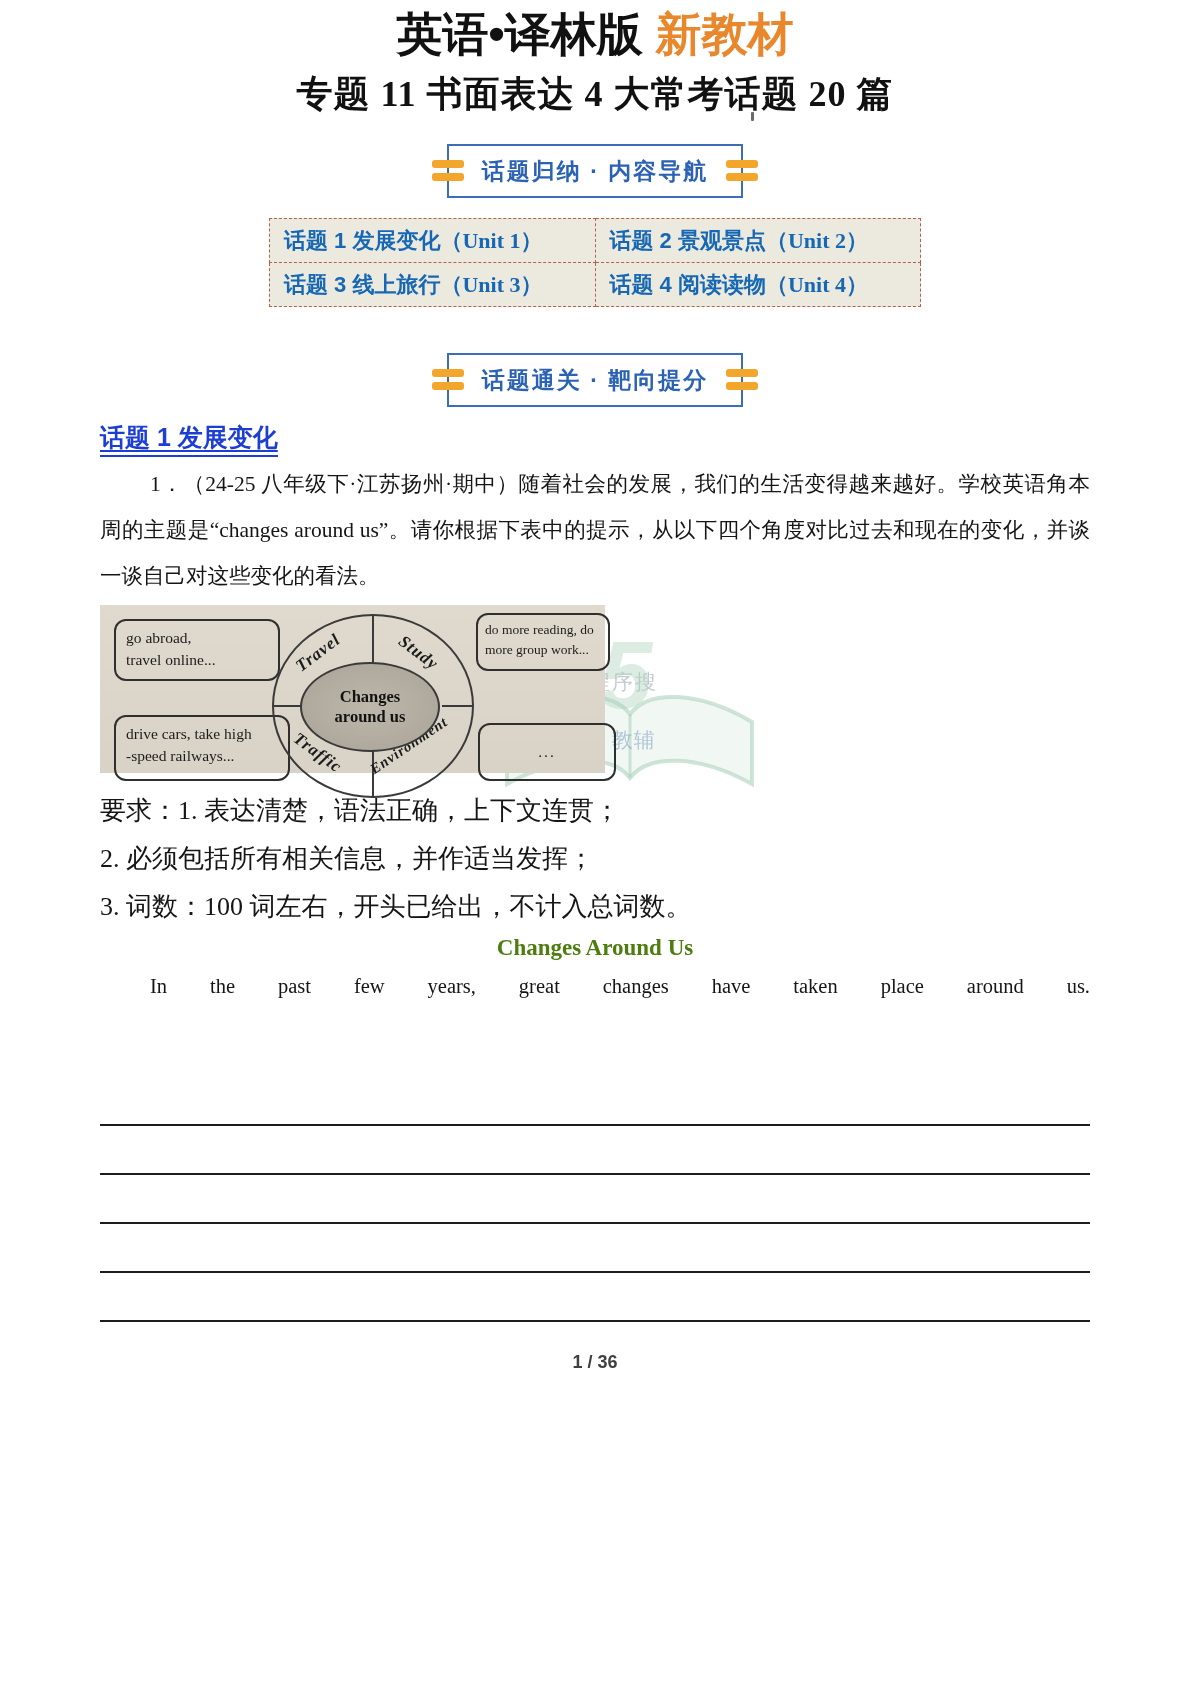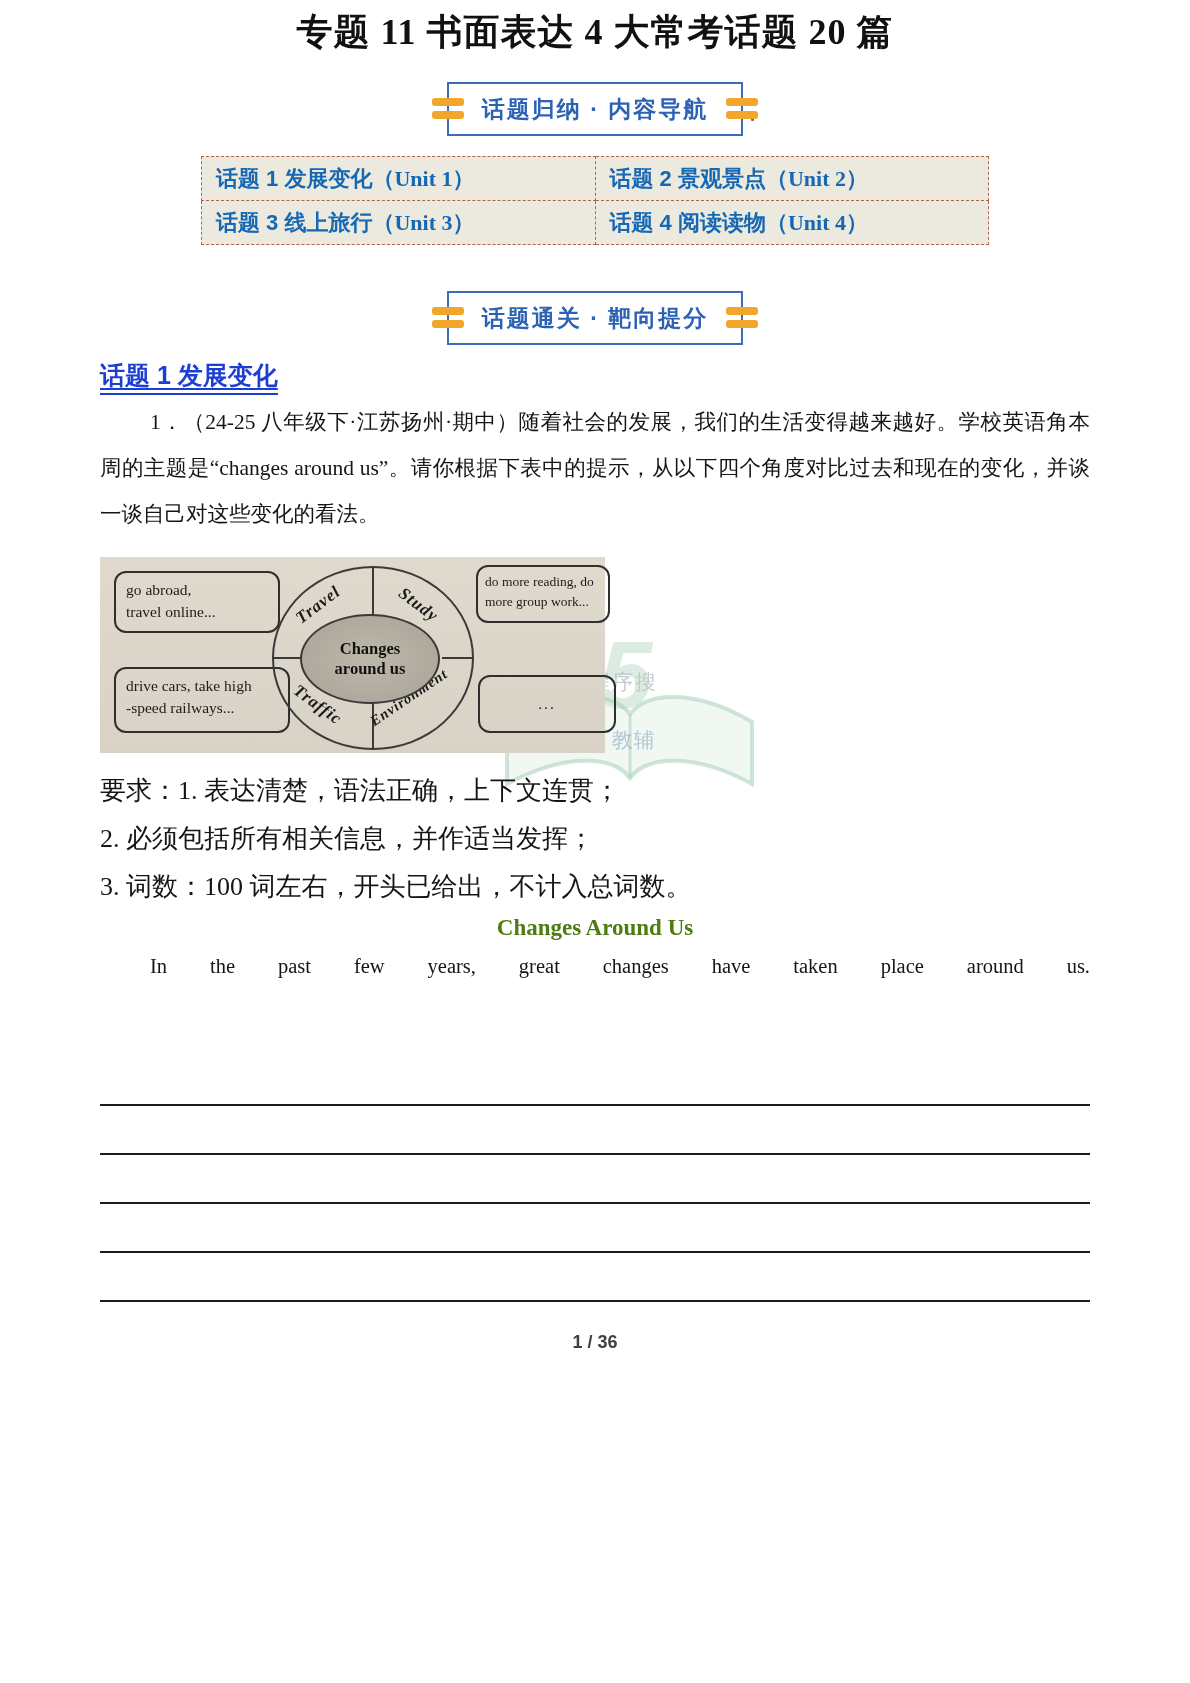--- a/index.html
+++ b/index.html
@@ -56,21 +56,21 @@
   }
   .bars{position:absolute;top:50%;transform:translateY(-50%);width:32px;height:22px;}
   .bars.left{left:-17px;}
   .bars.right{right:-17px;}
   .bars span{display:block;width:32px;height:8px;background:#f2a62c;border-radius:3px;}
   .bars span + span{margin-top:5px;}
   .banner2{margin-top:46px;}
 
   
   .nav-table{
-    margin:20px auto 0;width:788px;
+    margin:20px auto 0;width:652px;
     border-collapse:collapse;background:#ece9df;
   }
   .nav-table td{
     width:50%;height:43px;
     border:1px dashed #b5624c;
     padding:0 0 0 14px;
     font-family:"Liberation Sans","DejaVu Sans",sans-serif;
     font-weight:700;font-size:22px;color:#1668b4;white-space:nowrap;
   }
   .nav-table td .unit{font-family:"Liberation Serif",serif;font-weight:700;}
@@ -86,22 +86,22 @@
   }
   .question{
     margin-top:4px;
     font-size:21.5px;line-height:46px;
     text-align:justify;text-justify:inter-ideograph;
     text-indent:50px;color:#151515;
   }
 
   
   .diagram{
-    position:relative;margin-top:20px;
-    width:505px;height:196px;
+    position:relative;margin-top:6px;
+    width:505px;height:168px;
     background:linear-gradient(180deg,#dfdacd,#d8d3c6);
   }
   .dbox{
     position:absolute;border:2px solid #2f2f2f;border-radius:12px;
     font-size:15.5px;line-height:1.45;color:#1c1c1c;padding:6px 10px;
   }
   .dbox span{display:block;white-space:nowrap;}
   .box-tl{left:14px;top:14px;width:142px;height:46px;}
   .box-tr{left:376px;top:8px;width:116px;height:44px;font-size:13.5px;padding:5px 7px;}
   .box-bl{left:14px;top:110px;width:152px;height:50px;}
@@ -160,20 +160,24 @@
       <line x1="178" y1="102" x2="178" y2="166" stroke="rgba(168,208,184,0.55)" stroke-width="3"></line>
     </svg>
     <div class="wm-text3">微信小程序:985 教辅</div>
   </div>
 
   <div class="stray"></div>
 
   <div class="content">
 
 
+    <div class="subtitle">
+      <span>英语•译林版</span>
+      <span class="s-orange">新教材</span>
+    </div>
 
     <div class="series">专题 11 书面表达 4 大常考话题 20 篇</div>
 
     <div class="banner-wrap">
       <div class="banner">
         <span class="bars left">
             <span></span>
             <span></span>
           </span>
         <span class="banner-label">话题归纳 · 内容导航</span>

